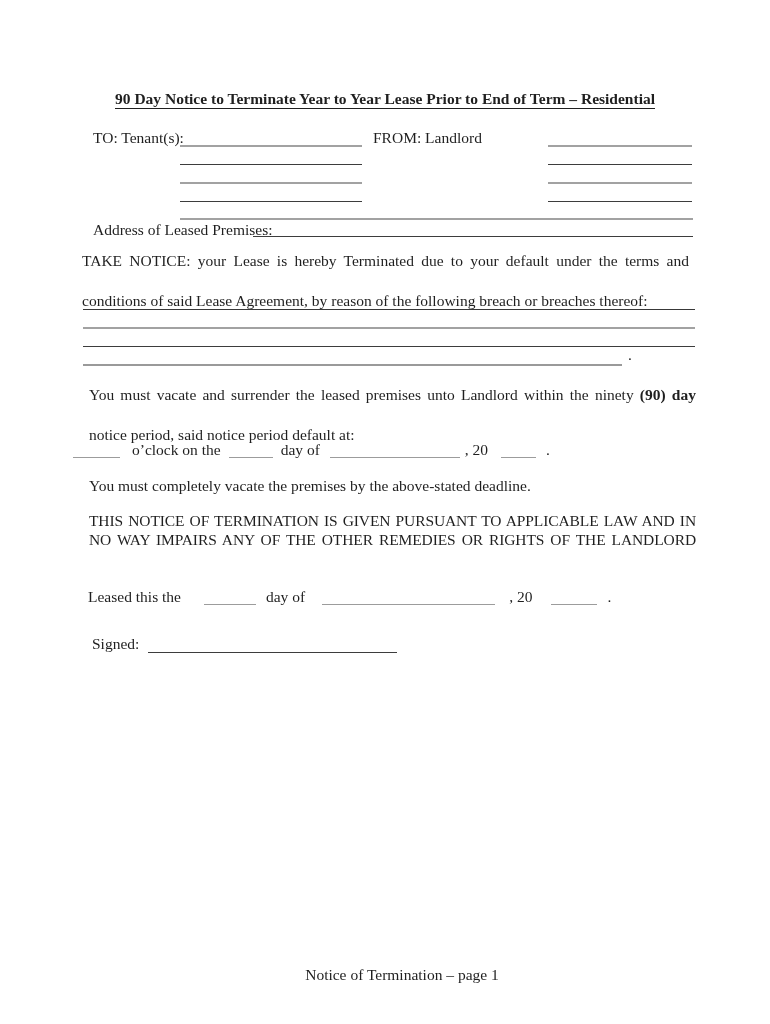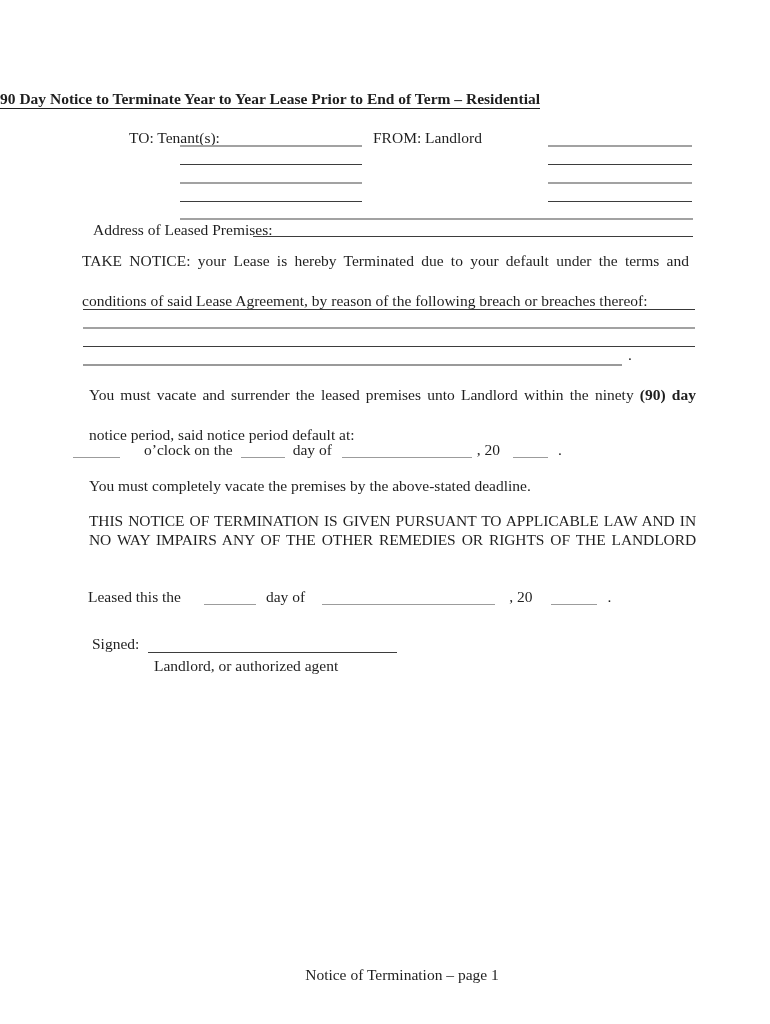--- a/index.html
+++ b/index.html
@@ -8,21 +8,21 @@
     width:770px;height:1024px;
     background:#ffffff;
     font-family:"Liberation Serif","DejaVu Serif",serif;
     font-size:15.5px;
     color:#1f1f1f;
     overflow:hidden;
   }
   .abs{position:absolute;}
   .title{
     top:90px;left:0;width:770px;
-    font-weight:bold;font-size:15.5px;
+    text-align:center;font-weight:bold;font-size:15.5px;
   }
   .title span{border-bottom:1.6px solid #1f1f1f;padding-bottom:1px;}
   
   .ln{position:absolute;height:0;}
   .ln.g{border-top:2px solid #a2a2a2;}
   .ln.d{border-top:1.5px solid #3d3d3d;}
   .ln.t{border-top:1.2px solid #383838;}
   .ln.k{border-top:2.5px solid #9a9a9a;}
   .para{width:607px;}
   .jl{text-align:justify;text-align-last:justify;}
@@ -33,21 +33,21 @@
 </style>
 </head>
 <body>
 
 <div class="page">
 
   <div class="abs title">
     <span>90 Day Notice to Terminate Year to Year Lease Prior to End of Term – Residential</span>
   </div>
 
-  <div class="abs" style="left:93px;top:129px;margin-left:36px;">TO: Tenant(s):</div>
+  <div class="abs" style="left:93px;top:129px;">TO: Tenant(s):</div>
   <div class="abs" style="left:373px;top:129px;">FROM: Landlord</div>
 
   <div class="ln g" style="left:180px;top:145px;width:182px;"></div>
   <div class="ln d" style="left:180px;top:164px;width:182px;"></div>
   <div class="ln g" style="left:180px;top:182px;width:182px;"></div>
   <div class="ln d" style="left:180px;top:201px;width:182px;"></div>
 
   <div class="ln g" style="left:548px;top:145px;width:144px;"></div>
   <div class="ln d" style="left:548px;top:164px;width:144px;"></div>
   <div class="ln g" style="left:548px;top:182px;width:144px;"></div>
@@ -69,21 +69,21 @@
   <div class="ln k" style="left:83px;top:364px;width:539px;"></div>
   <div class="abs" style="left:628px;top:346px;">.</div>
 
   <div class="abs para" style="left:89px;top:385px;line-height:20px;">
     <div class="jl"><span>You must vacate and surrender the leased premises unto Landlord within the ninety </span><b>(90) day</b></div>
     <div class="jlast">notice period, said notice period default at:</div>
   </div>
 
   <div class="abs row" style="left:73px;top:439px;">
     <span class="blank" style="width:47px;"></span>
-    <span style="margin-left:24px;">o’clock on the</span>
+    <span style="margin-left:12px;">o’clock on the</span>
     <span class="blank" style="width:44px;margin-left:8px;"></span>
     <span style="margin-left:8px;">day of</span>
     <span class="blank" style="width:130px;margin-left:10px;"></span>
     <span style="margin-left:5px;">, 20</span>
     <span class="blank" style="width:35px;margin-left:13px;"></span>
     <span style="margin-left:10px;">.</span>
   </div>
 
   <div class="abs" style="left:89px;top:477px;">You must completely vacate the premises by the above-stated deadline.</div>
 
@@ -97,17 +97,16 @@
     <span class="blank" style="width:52px;margin-left:23px;"></span>
     <span style="margin-left:10px;">day of</span>
     <span class="blank" style="width:173px;margin-left:17px;"></span>
     <span style="margin-left:14px;">, 20</span>
     <span class="blank" style="width:46px;margin-left:19px;"></span>
     <span style="margin-left:10px;">.</span>
   </div>
 
   <div class="abs" style="left:92px;top:635px;">Signed:</div>
   <div class="ln d" style="left:148px;top:652px;width:249px;"></div>
-  <div class="abs" style="left:154px;top:657px;">Landlord, or authorized agent</div>
 
   <div class="abs" style="left:0;top:966px;width:770px;text-align:center;padding-left:17px;">Notice of Termination – page 1</div>
 
 </div>
 
 </body></html>

